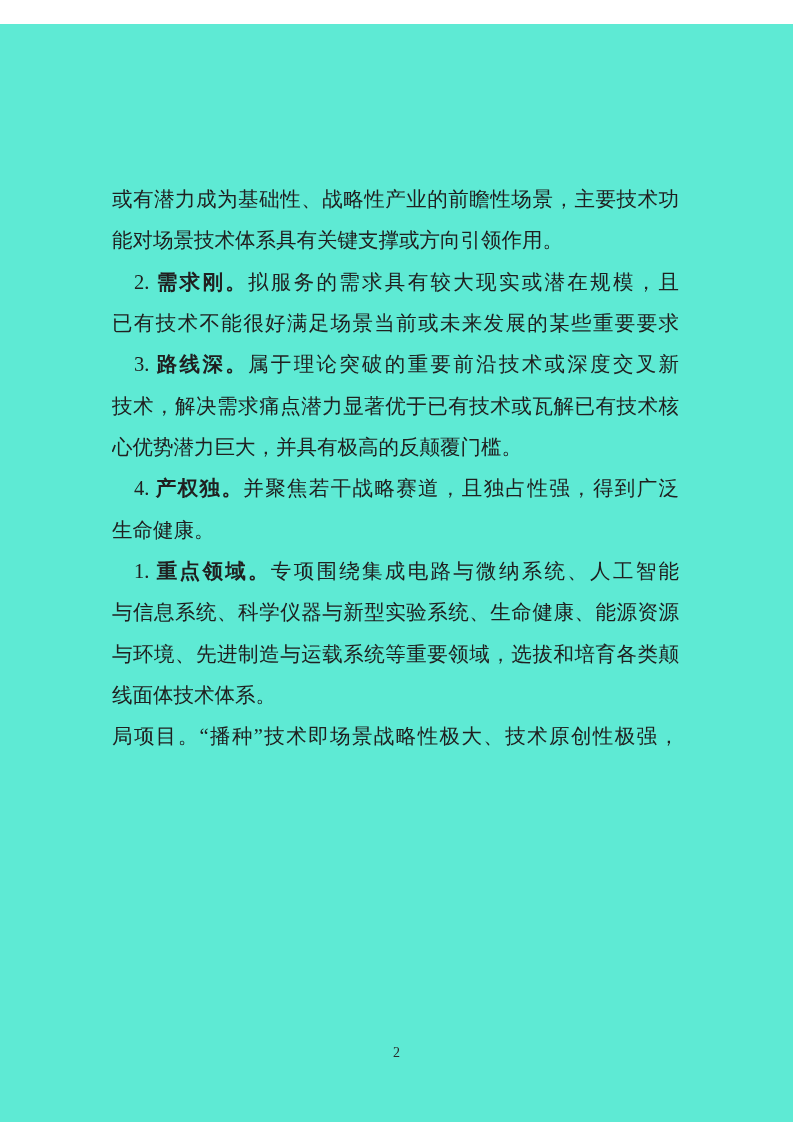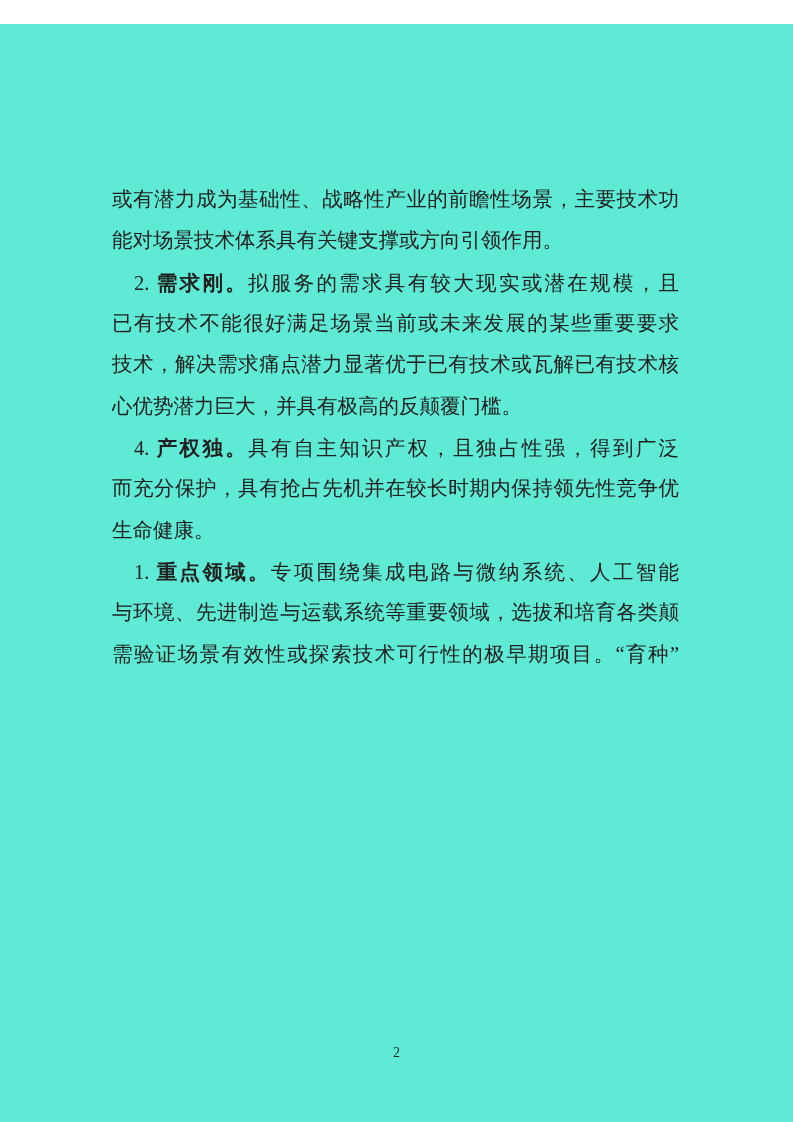--- a/index.html
+++ b/index.html
@@ -36,21 +36,21 @@
     text-align-last: left;
   }
   .line.indent {
     text-indent: 22px;
   }
   .run {
     font-weight: normal;
   }
   .run.b {
     font-weight: 700;
-    font-family: Liberation Sans, sans-serif;
+    font-family: Liberation Serif, serif;
   }
   .footer {
     position: absolute;
     left: 0;
     top: 1020px;
     width: 793px;
     text-align: center;
     font-size: 14px;
     line-height: 18px;
     color: #2a2a2a;
@@ -59,25 +59,27 @@
 </style>
 </head>
 <body>
 
 <div class="page">
   <div class="doc">
       <div class="line"><span class="run">或有潜力成为基础性、战略性产业的前瞻性场景，主要技术功</span></div>
       <div class="line flush"><span class="run">能对场景技术体系具有关键支撑或方向引领作用。</span></div>
       <div class="line indent"><span class="run">2. </span><span class="run b">需求刚。</span><span class="run">拟服务的需求具有较大现实或潜在规模，且</span></div>
       <div class="line"><span class="run">已有技术不能很好满足场景当前或未来发展的某些重要要求</span></div>
+      <div class="line indent"><span class="run">3. </span><span class="run b">路线深。</span><span class="run">属于理论突破的重要前沿技术或深度交叉新</span></div>
       <div class="line"><span class="run">技术，解决需求痛点潜力显著优于已有技术或瓦解已有技术核</span></div>
       <div class="line flush"><span class="run">心优势潜力巨大，并具有极高的反颠覆门槛。</span></div>
-      <div class="line indent"><span class="run">4. </span><span class="run b">产权独。</span><span class="run">具有自主知识产权，且独占性强，得到广泛</span></div>
-      <div class="line"><span class="run">而充分保护，具有抢占先机并在较长时期内保持领先性竞争优</span></div>
+      <div class="line indent"><span class="run">4. </span><span class="run b">产权独。</span><span class="run">并聚焦若干战略赛道，且独占性强，得到广泛</span></div>
       <div class="line flush"><span class="run">生命健康。</span></div>
       <div class="line indent"><span class="run">1. </span><span class="run b">重点领域。</span><span class="run">专项围绕集成电路与微纳系统、人工智能</span></div>
+      <div class="line"><span class="run">与信息系统、科学仪器与新型实验系统、生命健康、能源资源</span></div>
       <div class="line"><span class="run">与环境、先进制造与运载系统等重要领域，选拔和培育各类颠</span></div>
-      <div class="line"><span class="run">需验证场景有效性或探索技术可行性的极早期项目。“育种”</span></div>
+      <div class="line flush"><span class="run">线面体技术体系。</span></div>
+      <div class="line"><span class="run">局项目。“播种”技术即场景战略性极大、技术原创性极强，</span></div>
     </div>
   <div class="footer">
     <span>2</span>
   </div>
 </div>
 
 </body></html>

